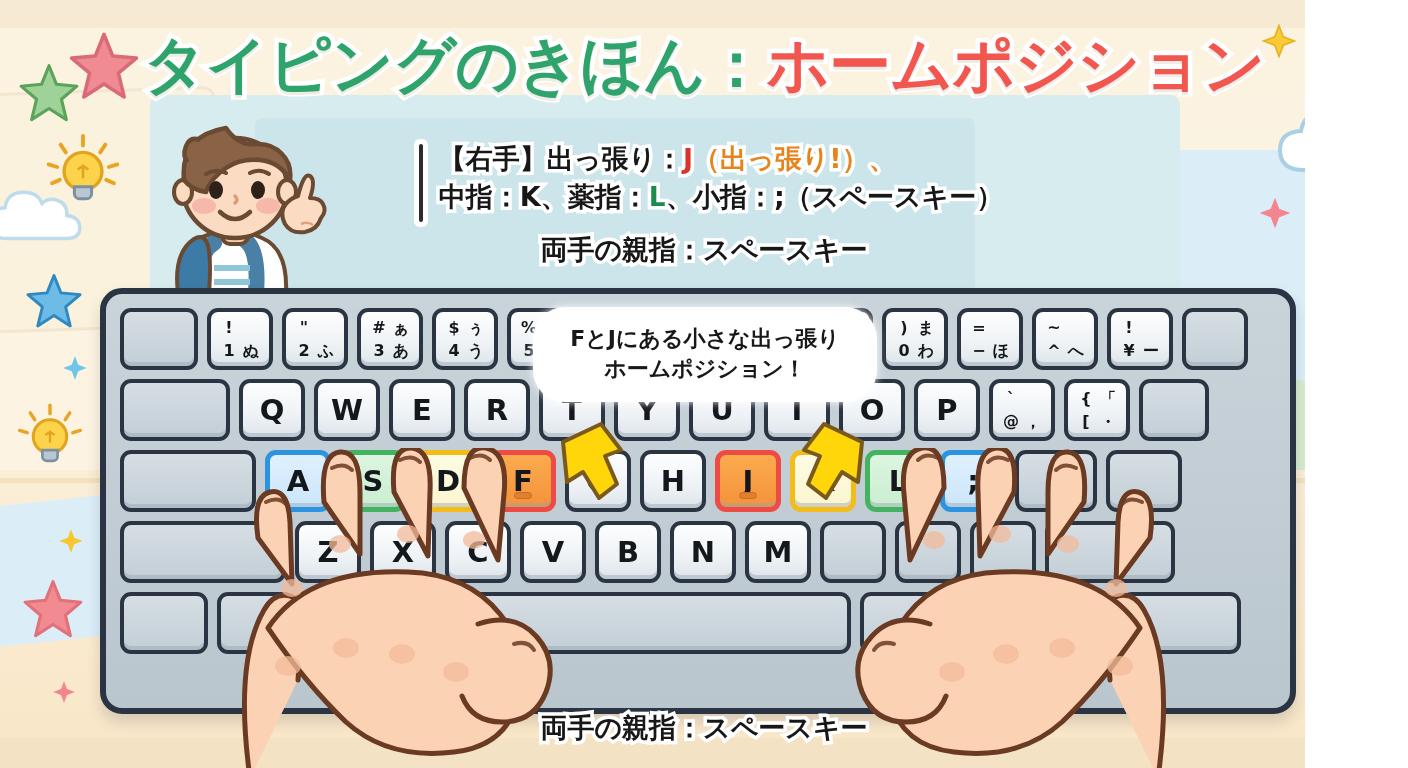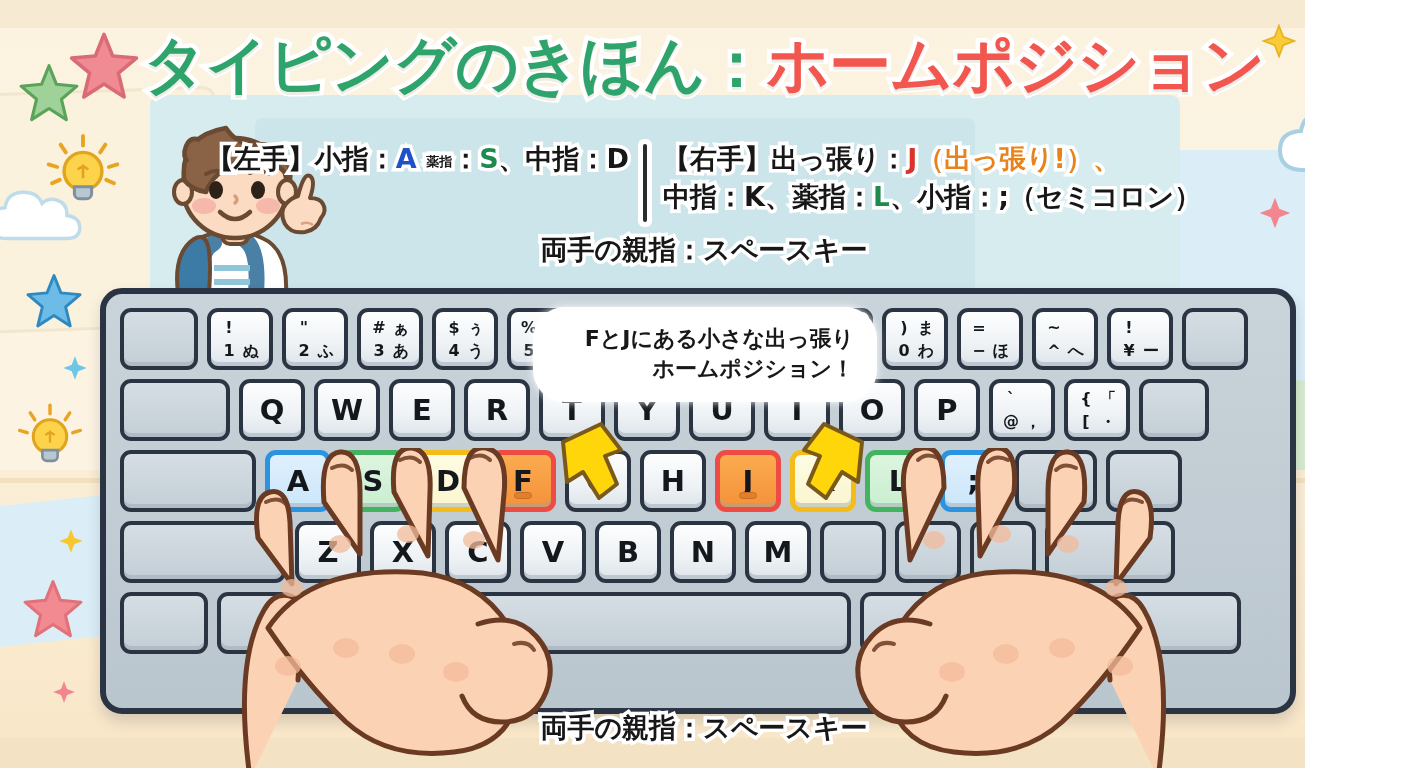--- a/index.html
+++ b/index.html
@@ -172,21 +172,21 @@
     width: 18px; height: 7px; border-radius: 5px;
     background: #e0802e; border: 1.5px solid #c96f24;
   }
 
   
   .callout {
     position: absolute; left: 540px; top: 314px;
     width: 330px; padding: 10px 16px 12px;
     background: #ef4444;
     border-radius: 26px;
-    text-align: right;
+    text-align: center;
     filter: drop-shadow(0 0 4px rgba(255,255,255,.95));
   }
   .callout::before {
     content: ""; position: absolute; inset: -7px;
     background: #ffffff; border-radius: 32px; z-index: -1;
   }
   .callout-line {
     font-size: 22px; font-weight: 800; color: #181818; line-height: 1.35;
     white-space: nowrap;
   }
@@ -413,34 +413,30 @@
   </div>
 
   <div class="title-wrap">
     <span class="title">
       <span class="g">タイピングのきほん</span><span class="sep">：</span><span class="r">ホームポジション</span>
     </span>
   </div>
 
   <div class="instr">
     <div class="col left">
-      <div>
-        <span>【左手】小指：</span><span class="blue">A</span>
-        <span class="tiny-ruby">薬指</span><span>：</span><span class="green">S</span><span>、中指：D</span>
-      </div>
     </div>
 
     <div class="vline"></div>
 
     <div class="col right">
       <div>
         <span>【右手】出っ張り：</span><span class="red">J</span><span class="orange">（出っ張り!）、</span>
       </div>
       <div style="text-align:right">
-        <span>中指：K、薬指：</span><span class="green">L</span><span>、小指：;（セミコロン）</span>
+        <span>中指：K、薬指：</span><span class="green">L</span><span>、小指：;（スペースキー）</span>
       </div>
     </div>
   </div>
 
   <div class="thumbline">両手の親指：スペースキー</div>
 
   <div class="kb">
     <div id="kb-rows">
         <div class="krow">
           <div class="key blank" style="width: 78px;"></div>

